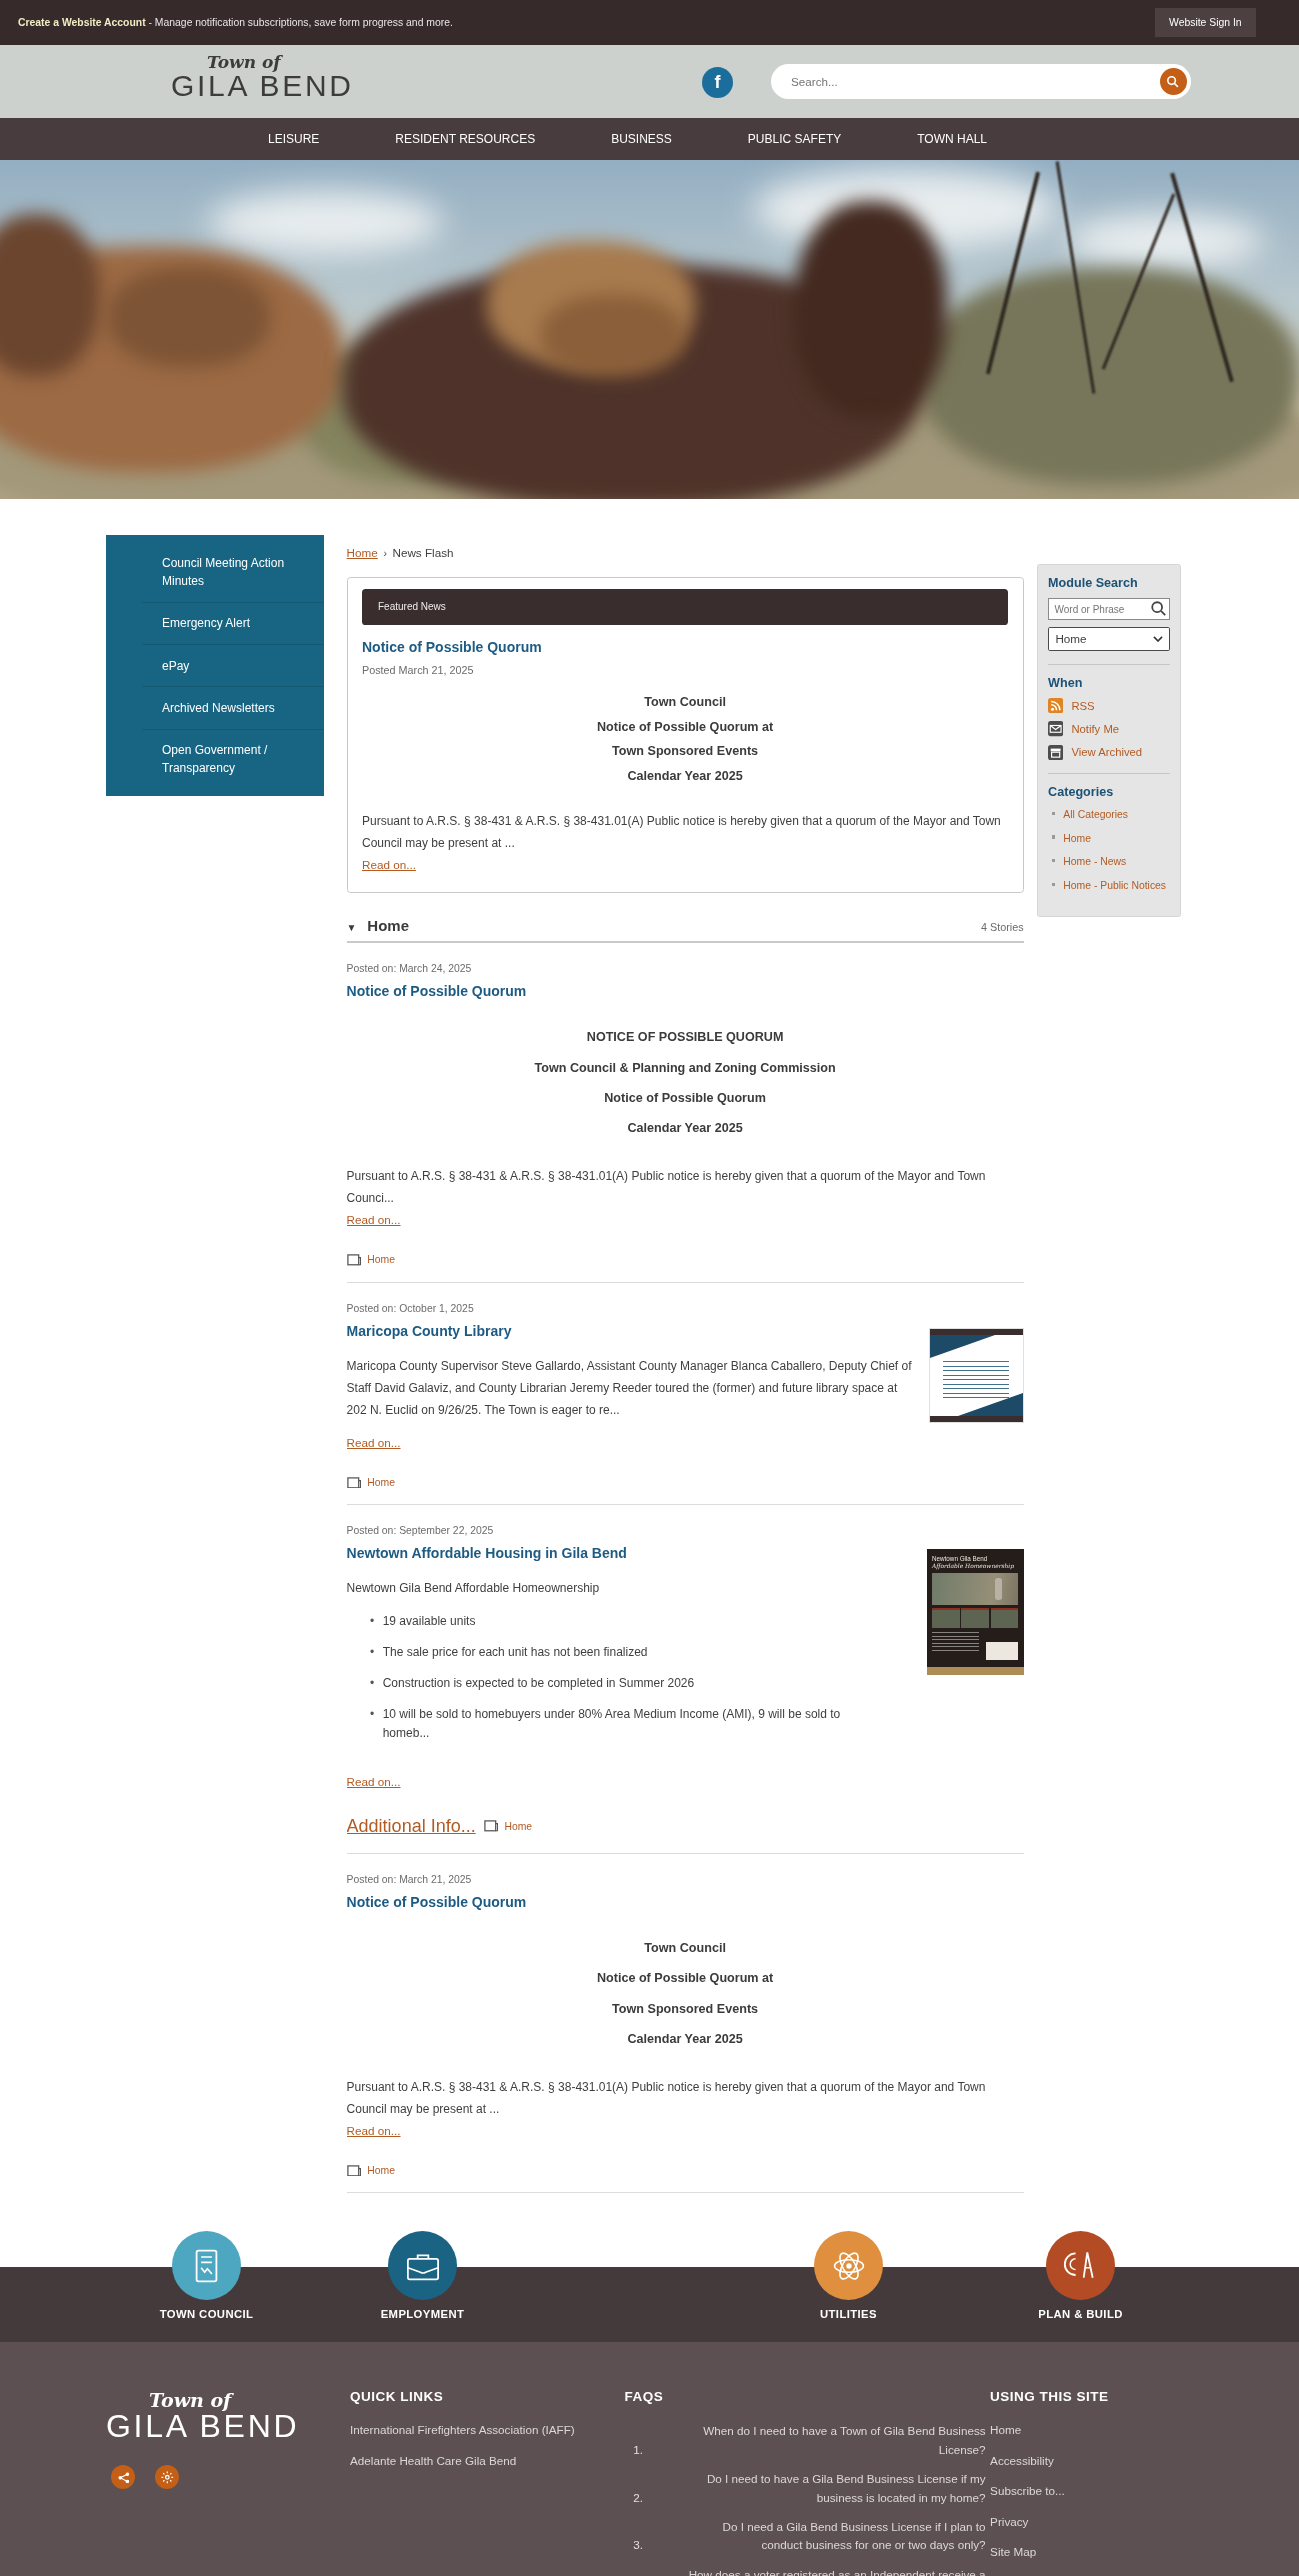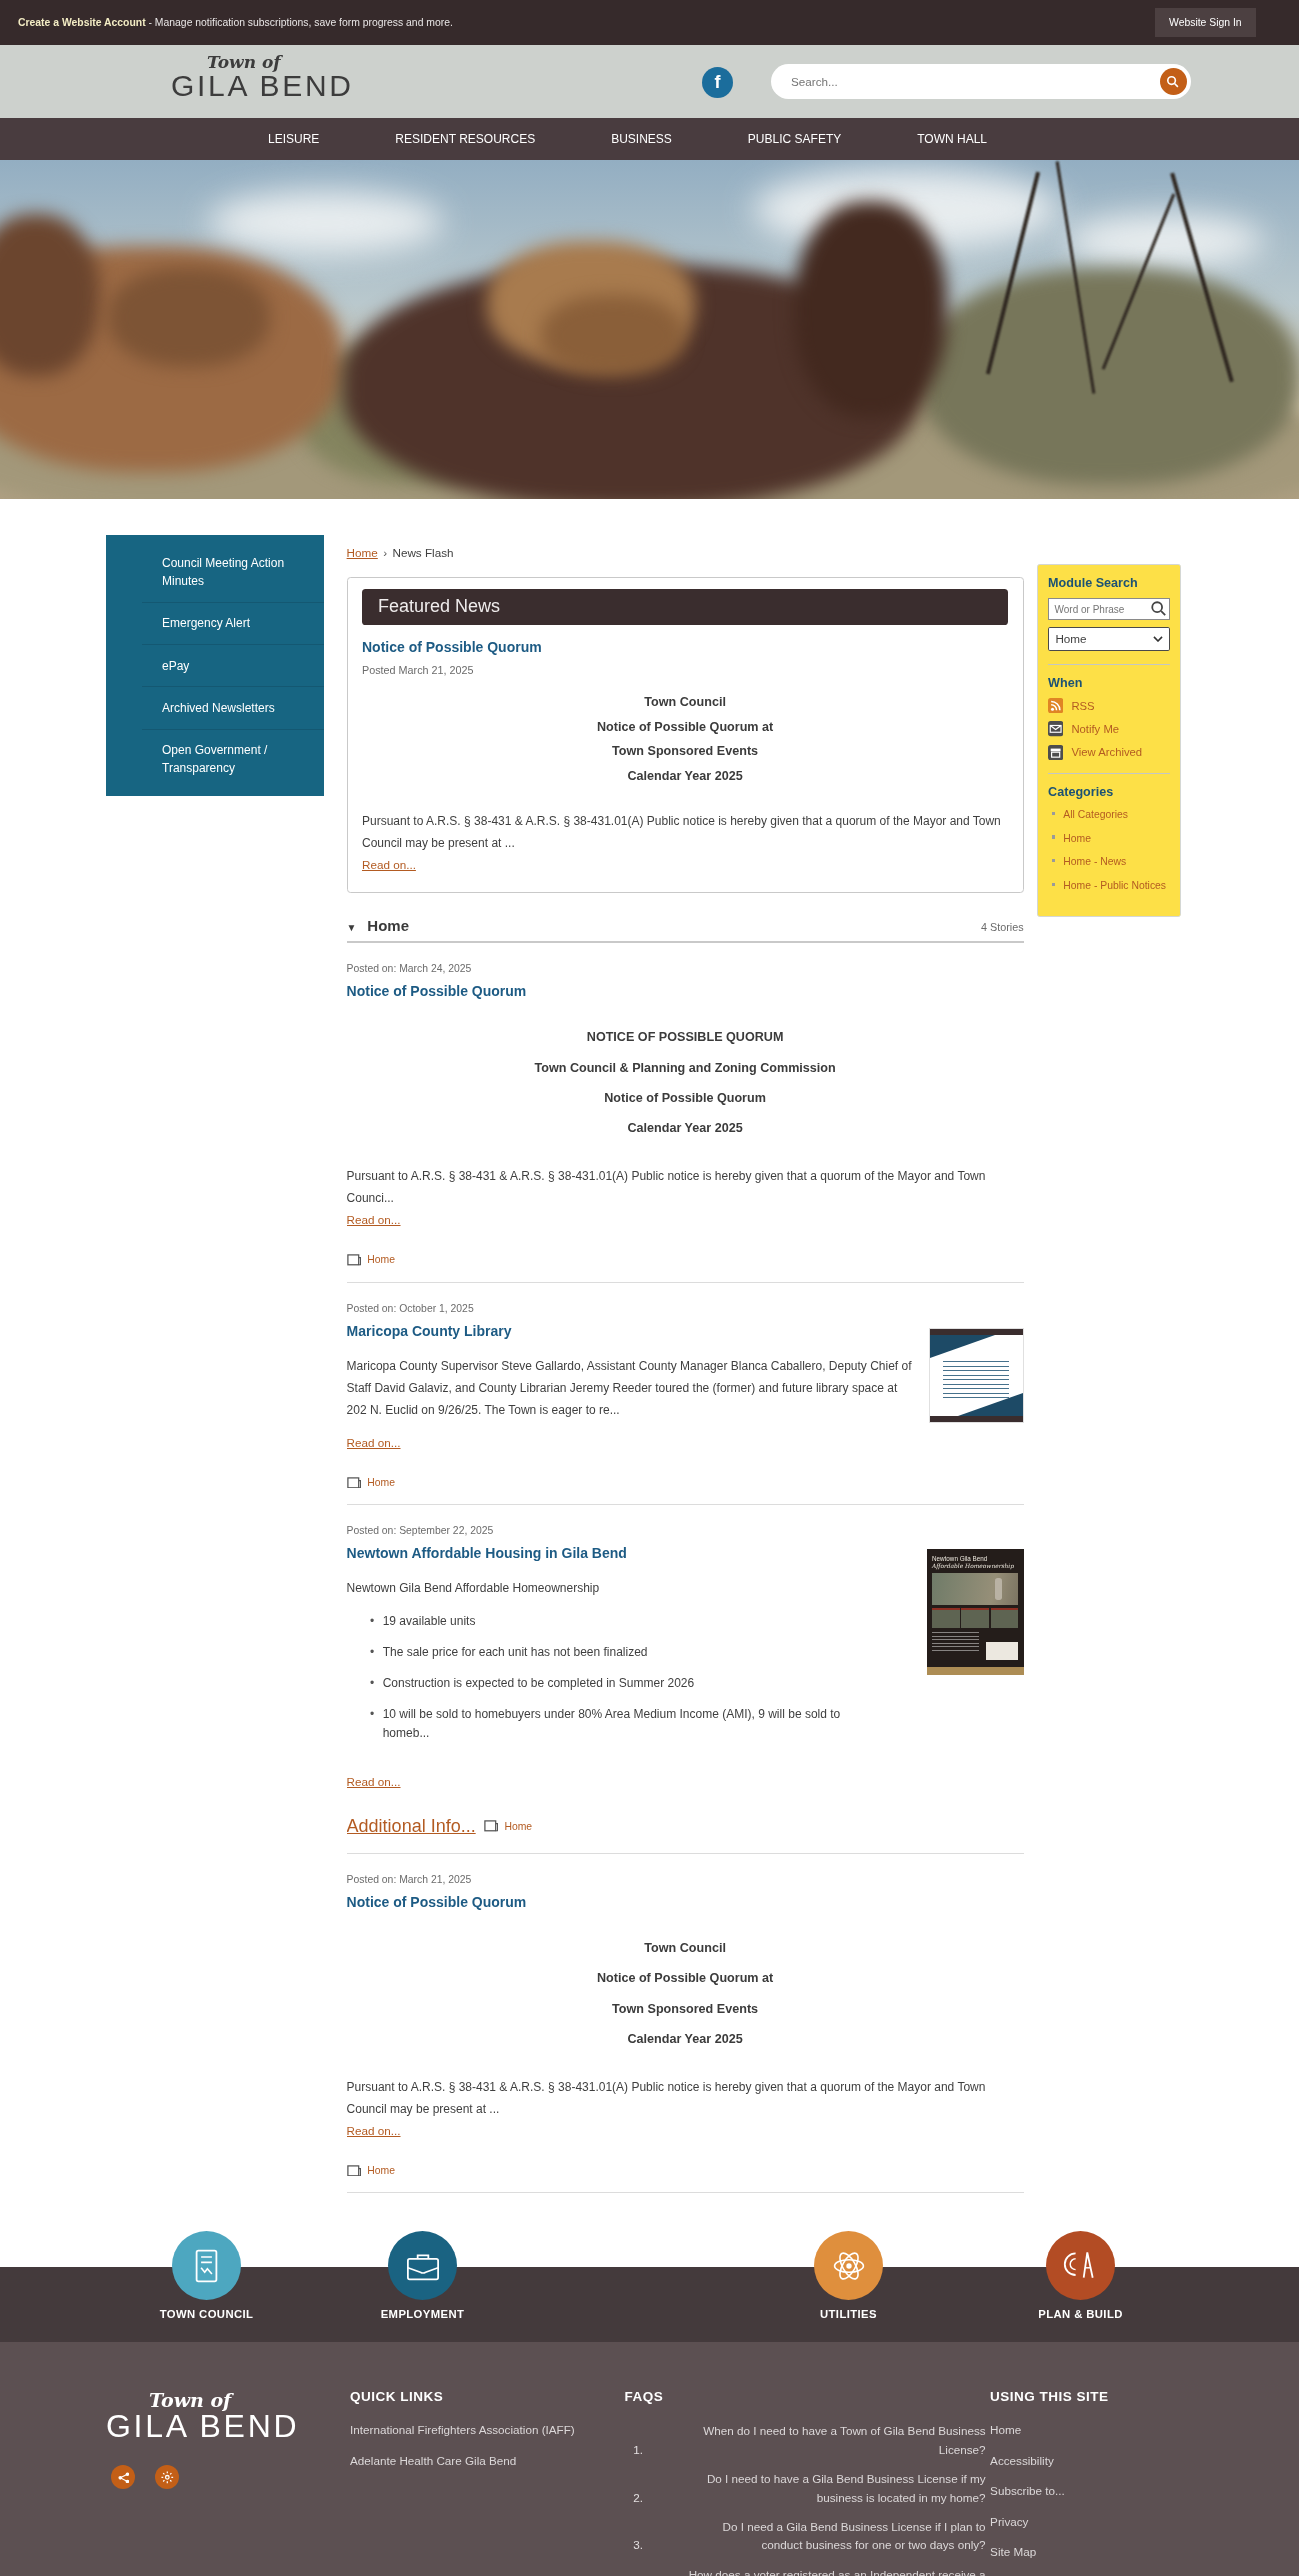--- a/index.html
+++ b/index.html
@@ -41,21 +41,21 @@
   .sidebar a { display:block; color:#fff; font-size:12px; line-height:1.5; padding:11.7px 12.6px 11.7px 20px; border-bottom:0.9px solid rgba(0,0,0,0.12);margin-left:36px; }
   .sidebar a:last-child { border-bottom:none; }
   .center { width:677px; margin-right:13.5px; }
   .rightcol { width:144px; }
 
   .breadcrumb { font-size:11.7px; margin:10.8px 0 18px; color:#3f3f3f; }
   .breadcrumb a { color:#b35b22; text-decoration:underline; }
   .breadcrumb .sep { margin:0 5.4px; color:#555; }
 
   .featured-panel { border:0.9px solid #c9c9c9; border-radius:3.6px; padding:10.8px 14.4px 20px; }
-  .featured-header { background:#3a2d2e; color:#efecec; border-radius:3.6px; height:36px; display:flex; align-items:center; padding-left:16px; font-size:18px; }
+  .featured-header { background:#3a2d2e; color:#efecec; border-radius:3.6px; height:36px; display:flex; align-items:center; padding-left:16px; font-size:10px; }
   .news-title { color:#1d5b84; font-weight:bold; font-size:14px; display:inline-block; }
   .posted { font-size:10.8px; color:#6b6b6b; }
   .featured-panel .news-title { margin-top:14.4px; }
   .featured-panel .posted { margin:9px 0 14.4px; }
   .center-lines div { text-align:center; font-weight:bold; font-size:12.6px; color:#3b3b3b; line-height:1.95; }
   .body-text { font-size:12px; color:#3f3f3f; line-height:1.85; margin-top:21.7px; }
   .readon { color:#b35b22; font-size:11.7px; text-decoration:underline; display:inline-block; margin-top:3.6px; }
 
   .section-header { display:flex; align-items:baseline; justify-content:space-between; margin-top:23.5px; padding-bottom:7.2px; border-bottom:2.7px solid #c9c9c9; }
   .section-title { font-size:15px; font-weight:bold; color:#3b3b3b; cursor:pointer; }
@@ -86,21 +86,21 @@
   .nt-l2 { color:#ece7dd; font-size:5.9px; font-style:italic; font-family:"DejaVu Serif",serif; white-space:nowrap; }
   .nt-photo { height:32px; background:linear-gradient(100deg,#6f7b68,#968f78 70%,#7c7462); margin-top:3.6px; position:relative; }
   .nt-fig { position:absolute; right:16px; top:5.4px; width:7.2px; height:21.7px; background:#b9b2a4; border-radius:2.7px; }
   .nt-row { display:flex; gap:1.8px; margin-top:3.6px; }
   .nt-cell { flex:1; height:20px; background:#5e6452; border-top:2.7px solid #8d2f23; }
   .nt-text { margin-top:3.6px; width:55%; height:21.7px; background:repeating-linear-gradient(to bottom,rgba(255,255,255,.45) 0 0.9px,transparent 0.9px 3.6px); }
   .nt-card { position:absolute; right:5.4px; bottom:14.4px; width:32px; height:18px; background:#ece8e0; }
   .nt-bar { position:absolute; bottom:0; left:0; right:0; height:8px; background:#ad8d55; }
 
   
-  .module { background:#fde047; border:0.9px solid #d4d7d4; border-radius:2.7px; padding:10.8px 10px 14.4px; margin-top:29px; }
+  .module { background:#e5e5e5; border:0.9px solid #d4d7d4; border-radius:2.7px; padding:10.8px 10px 14.4px; margin-top:29px; }
   .module h3 { color:#1c5274; font-size:12.6px; margin-bottom:8px; }
   .msearch { position:relative; }
   .msearch input { width:100%; height:22.6px; border:0.9px solid #8a8a8a; font-size:10px; padding:0 21.7px 0 5.4px; color:#555; font-family:"Liberation Sans",sans-serif; background:#fff; }
   .msearch .mag { position:absolute; right:2.7px; top:2.7px; cursor:pointer; }
   .mselect { margin-top:6.3px; height:24px; background:#fff; border:0.9px solid #4a4a4a; border-radius:1.8px; display:flex; align-items:center; justify-content:space-between; padding:0 6.3px; font-size:11.7px; cursor:pointer; }
   .mdivider { border-top:0.9px solid #c4c7c4; margin:13.5px 0 10.8px; }
   .tool { display:flex; align-items:center; margin:8px 0; }
   .tool a { color:#b35b22; margin-left:8px; font-size:11.3px; }
   .cats { margin-top:1.8px; }
   .cat { display:flex; margin:8px 0 8px 3.6px; }

